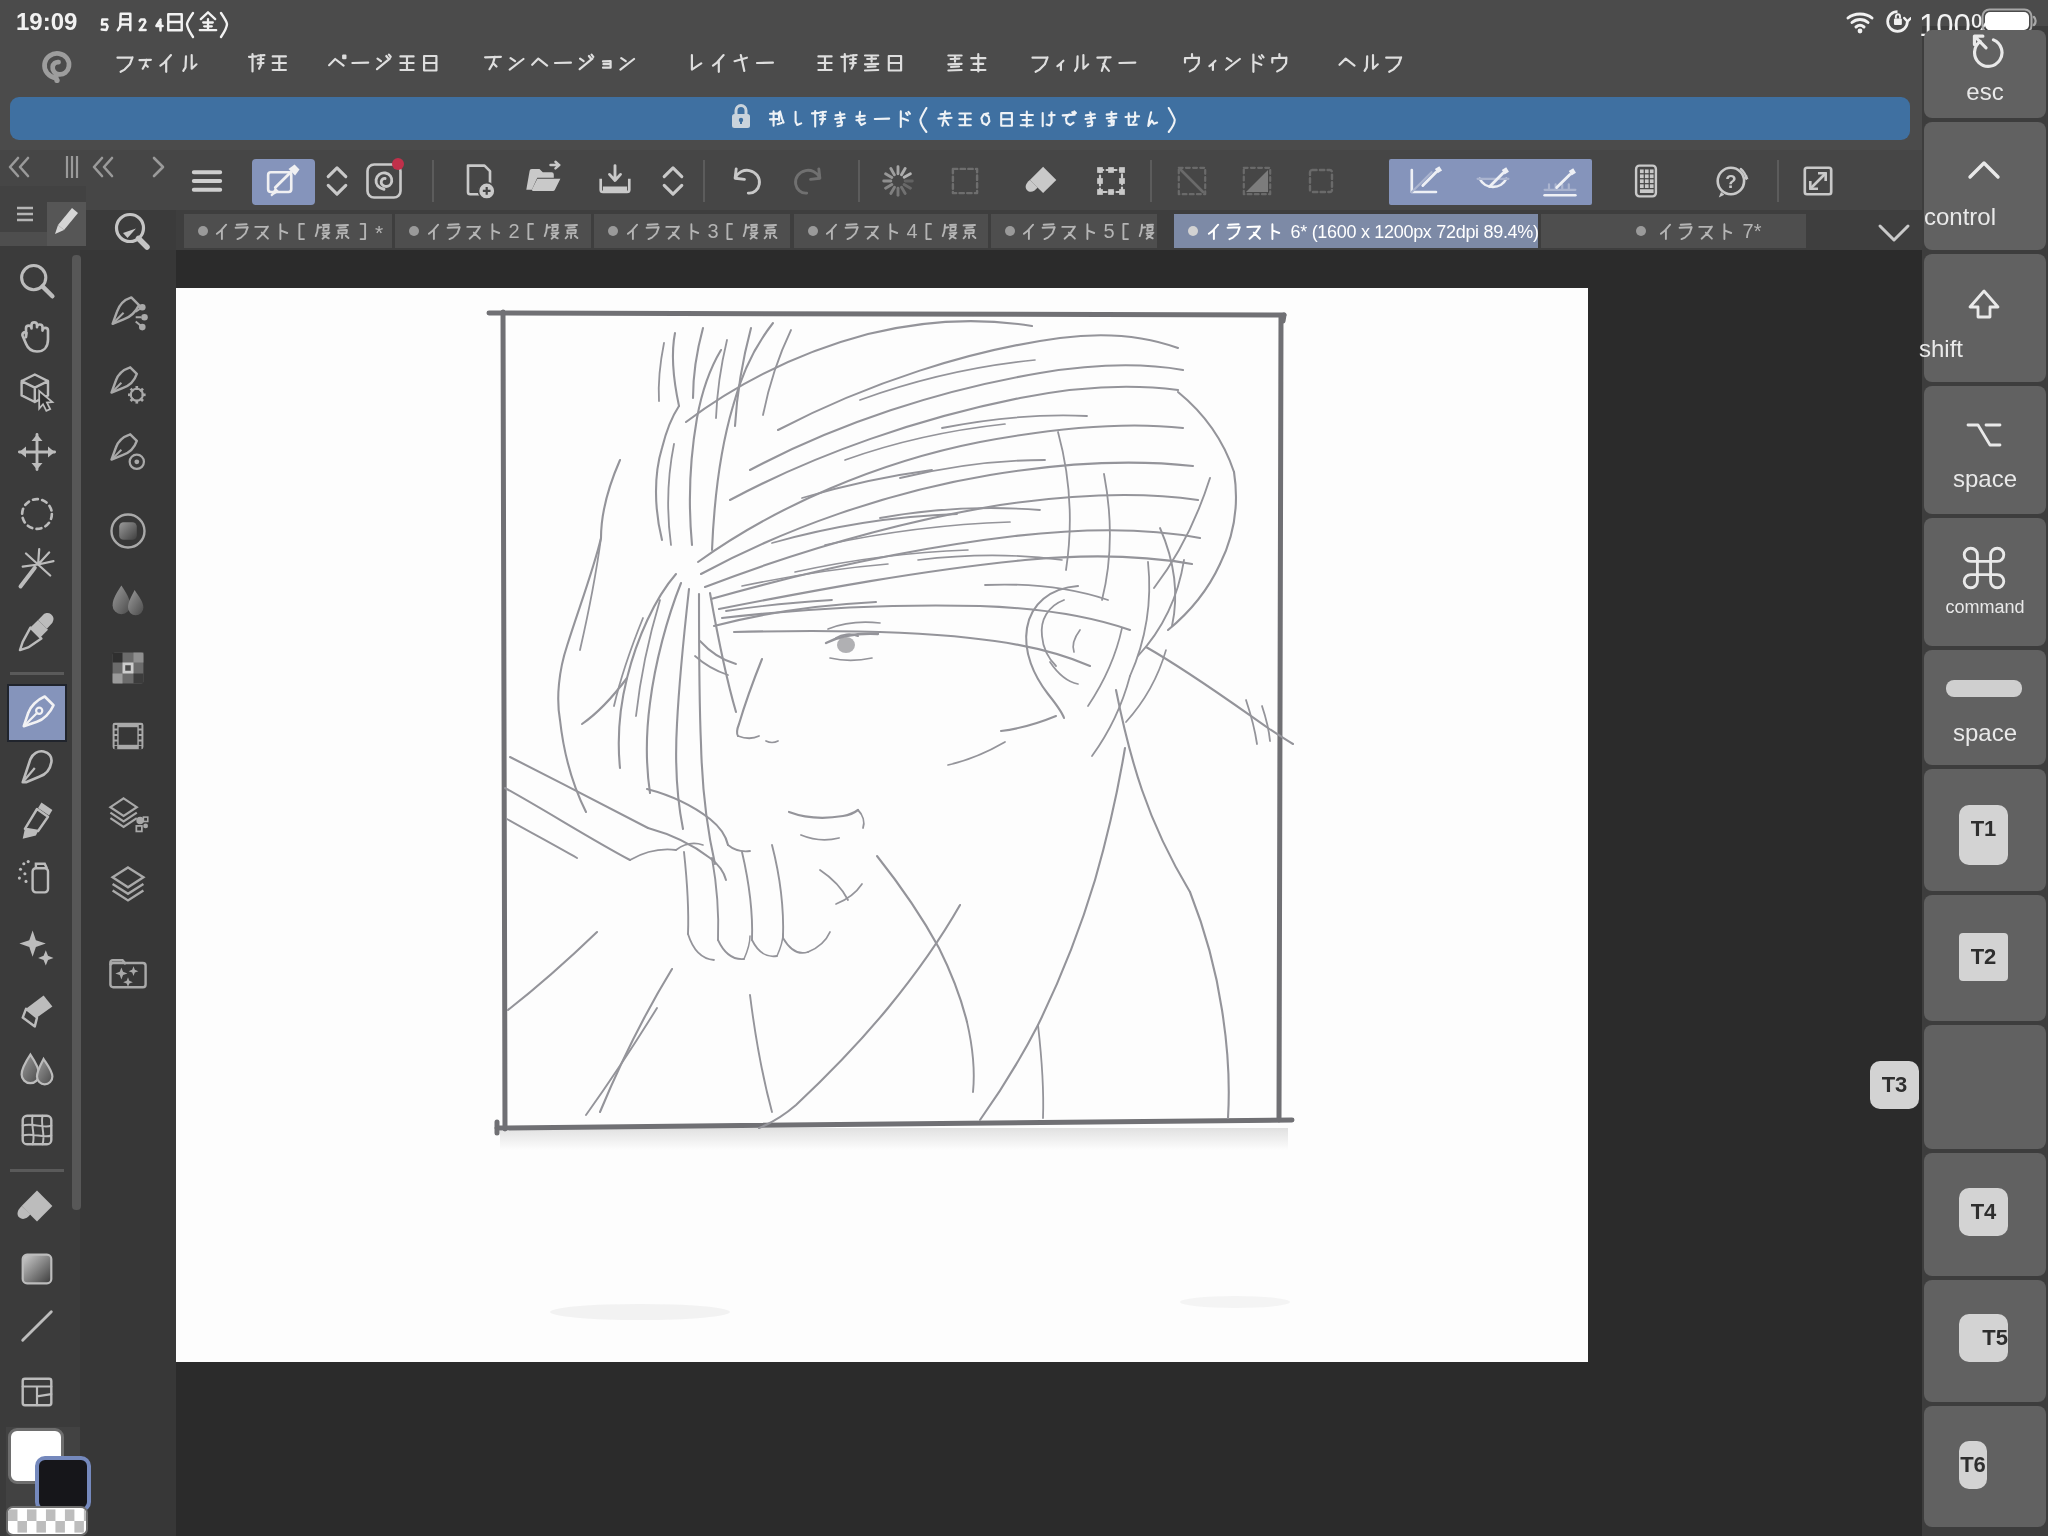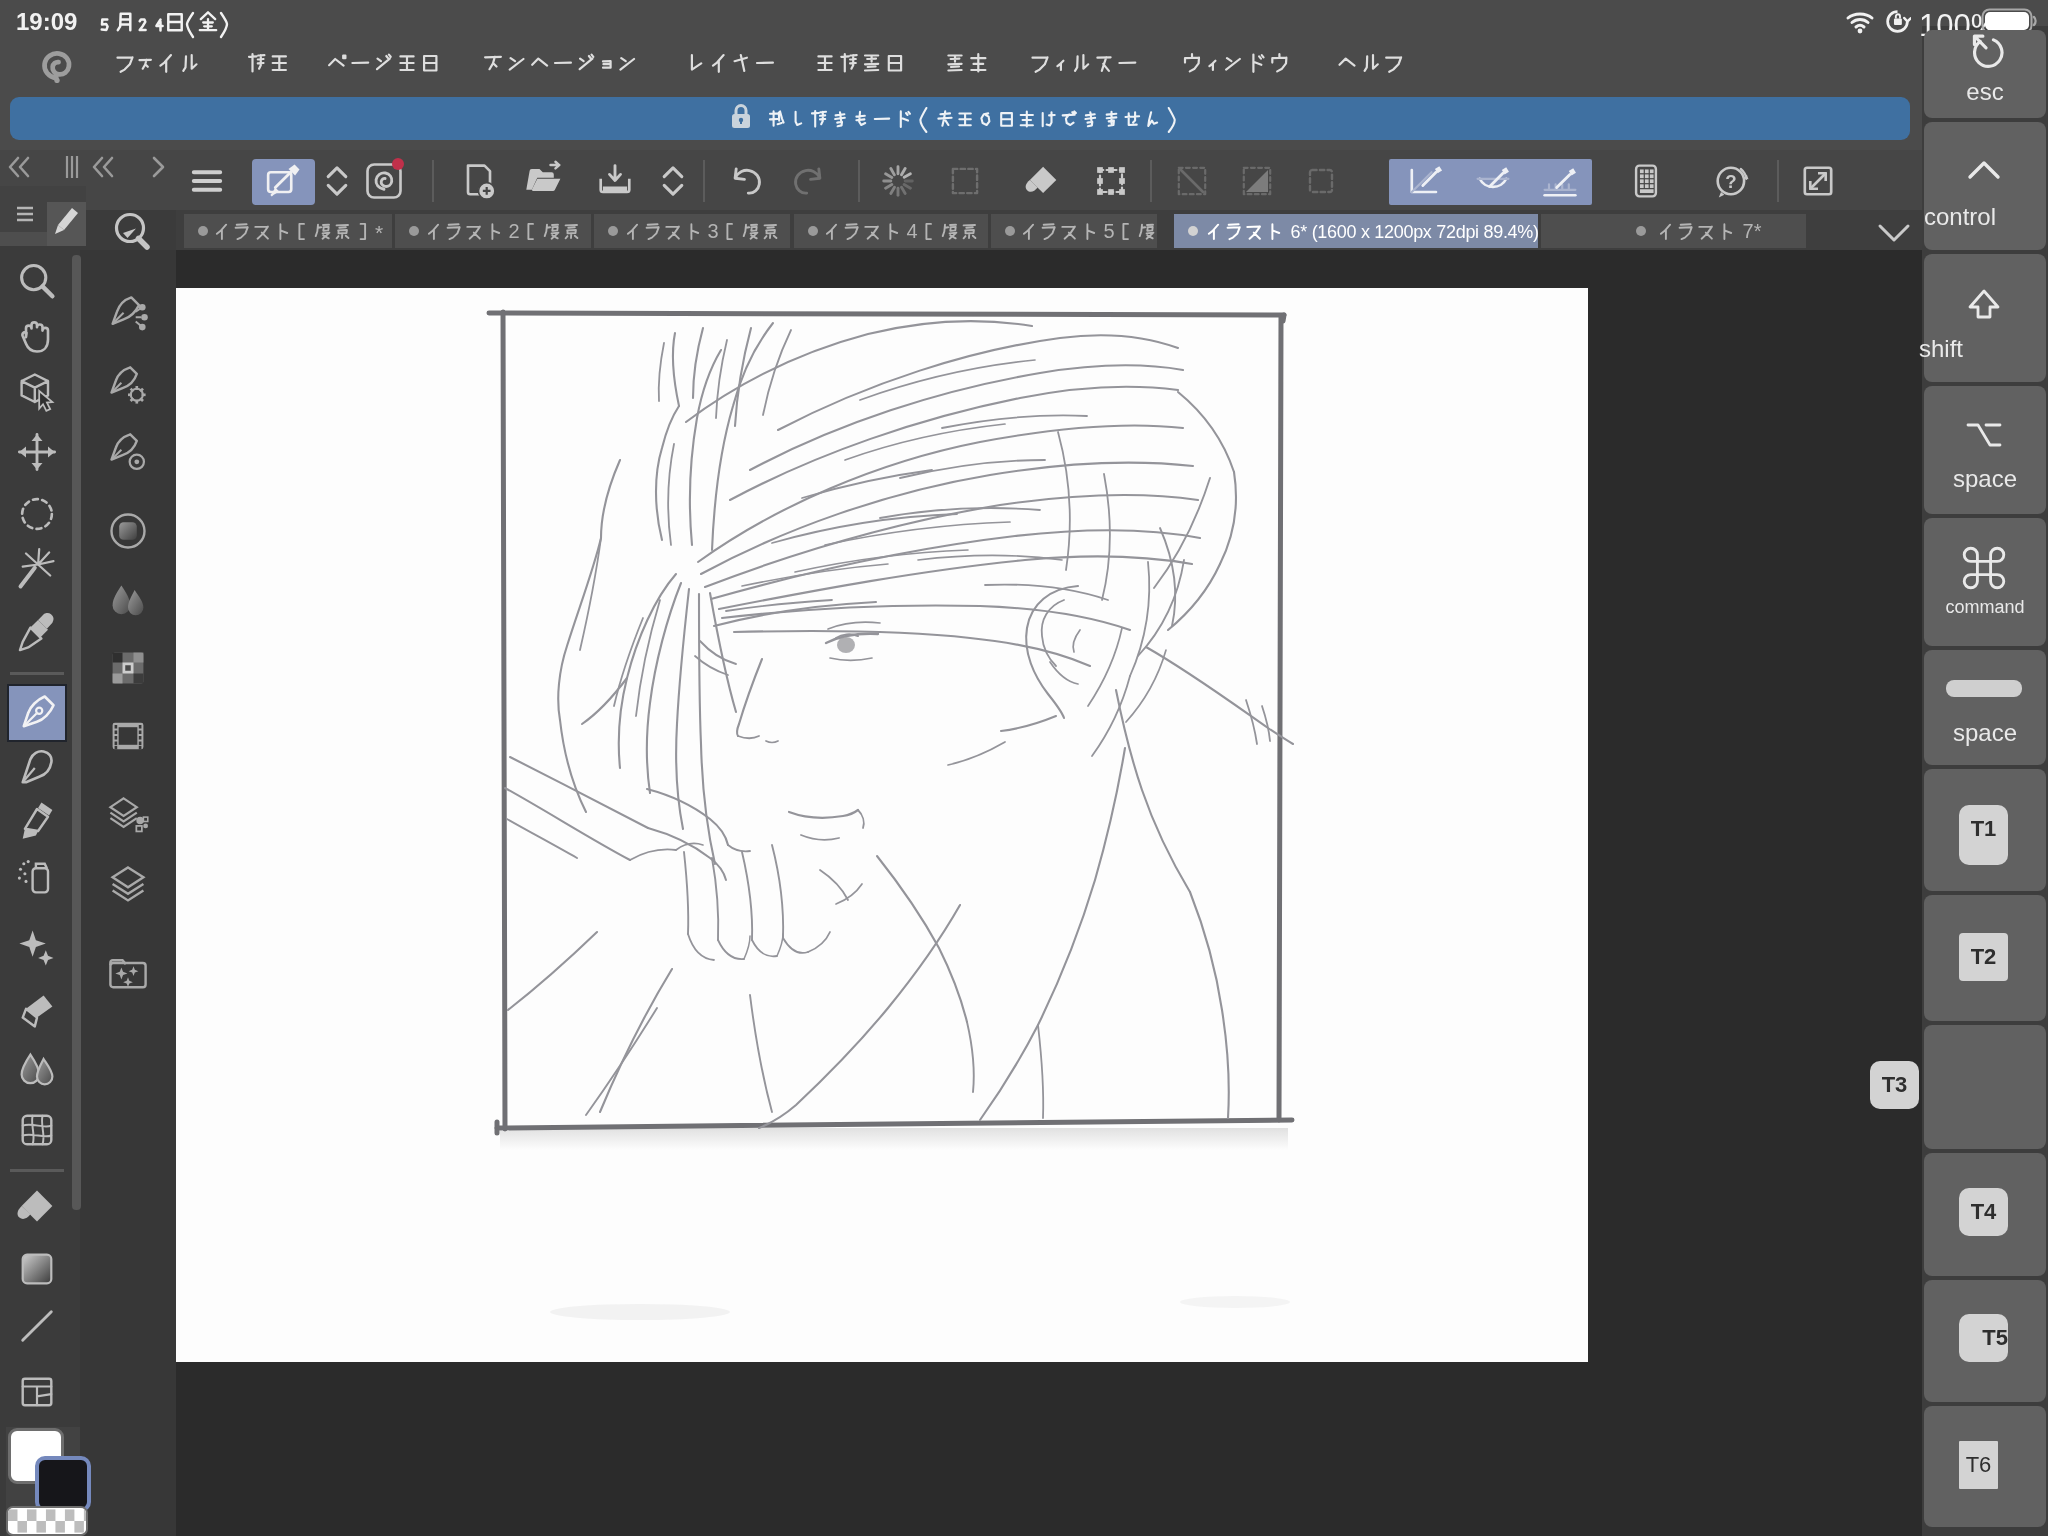--- a/index.html
+++ b/index.html
@@ -516,21 +516,21 @@
     <path d="M14,26 h12 V14 H14 Z M14,14 V8 a6,6 0 1 0 -6,6 Z M26,14 h6 a6,6 0 1 0 -6,-6 Z M26,26 v6 a6,6 0 1 0 6,-6 Z M14,26 H8 a6,6 0 1 0 6,6 Z" fill="none" stroke="#e9e9e9" stroke-width="2.6" stroke-linecap="round" stroke-linejoin="round"></path>
   </svg>
 <div class="abs" style="left:1924px;top:597px;width:122px;height:26px;font-size:18px;color:#e9e9e9;text-align:center">command</div>
 <div class="abs" style="left:1946px;top:680px;width:76px;height:17px;background:#cfcfcf;border-radius:8px"></div>
 <div class="abs" style="left:1924px;top:719px;width:122px;height:26px;font-size:24px;color:#e9e9e9;text-align:center">space</div>
 <div class="abs" style="left:1959px;top:805px;width:49px;height:60px;background:#d3d3d3;border-radius:10px;color:#2e2e2e;font-size:22px;font-weight:700;text-align:center;line-height:48px">T1</div>
 <div class="abs" style="left:1959px;top:933px;width:49px;height:48px;background:#d3d3d3;border-radius:4px;color:#2e2e2e;font-size:22px;font-weight:700;text-align:center;line-height:48px">T2</div>
 <div class="abs" style="left:1870px;top:1061px;width:49px;height:48px;background:#d3d3d3;border-radius:10px;color:#2e2e2e;font-size:22px;font-weight:700;text-align:center;line-height:48px">T3</div>
 <div class="abs" style="left:1959px;top:1188px;width:49px;height:48px;background:#d3d3d3;border-radius:10px;color:#2e2e2e;font-size:22px;font-weight:700;text-align:center;line-height:48px">T4</div>
 <div class="abs" style="left:1959px;top:1314px;width:49px;height:48px;background:#d3d3d3;border-radius:10px;color:#2e2e2e;font-size:22px;font-weight:700;text-align:right;line-height:48px">T5</div>
-<div class="abs" style="left:1959px;top:1441px;width:39px;height:48px;background:#d3d3d3;border-radius:1px;color:#2e2e2e;font-size:22px;font-weight:400;text-align:center;line-height:48px">T6</div>
+<div class="abs" style="left:1959px;top:1441px;width:28px;height:48px;background:#d3d3d3;border-radius:10px;color:#2e2e2e;font-size:22px;font-weight:700;text-align:center;line-height:48px">T6</div>
 <svg class="abs" style="left:176px;top:288px" width="1412" height="1074" viewBox="176 288 1412 1074">
     <defs>
       <linearGradient id="fsh" x1="0" y1="0" x2="0" y2="1">
         <stop offset="0" stop-color="#c9c9c9" stop-opacity="0.55"></stop>
         <stop offset="1" stop-color="#c9c9c9" stop-opacity="0"></stop>
       </linearGradient>
     </defs>
     <rect x="500" y="1128" width="788" height="22" fill="url(#fsh)"></rect>
     <ellipse cx="640" cy="1312" rx="90" ry="8" fill="#f2f2f2"></ellipse>
     <ellipse cx="1235" cy="1302" rx="55" ry="6" fill="#f4f4f4"></ellipse>

